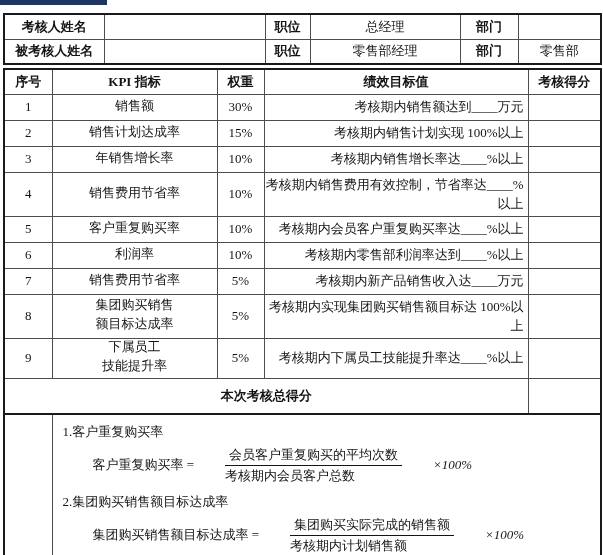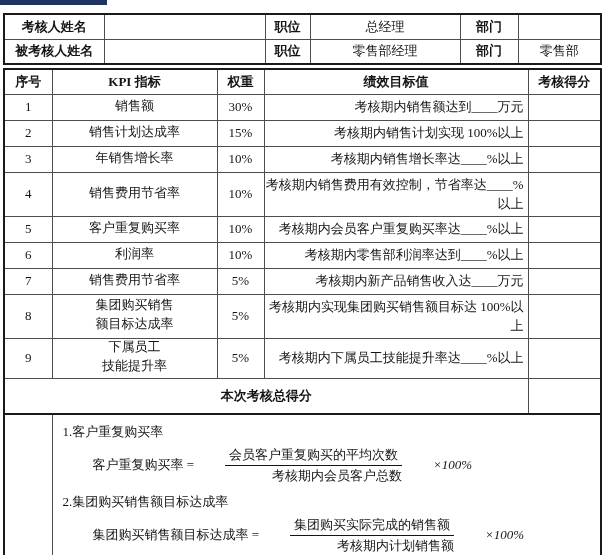--- a/index.html
+++ b/index.html
@@ -46,21 +46,21 @@
   .total-row .total-cell { font-weight:bold; border-bottom:2px solid #1a1a1a; }
   .total-row .score-cell { border-bottom:2px solid #1a1a1a; }
 
   
   .formula-row { height:143px; }
   .formula-row td { vertical-align:top; }
   .formula-cell { text-align:left; padding:5px 4px 0 8px; }
   .f-heading { font-size:13px; margin:3px 0 2px 2px; }
   .f-eq { display:flex; align-items:center; margin:5px 0 9px 32px; font-size:13px; white-space:nowrap;gap:28px; }
   .f-lhs { margin-right:3px; }
-  .fraction { display:inline-flex; flex-direction:column; text-align:right; line-height:1.35; }
+  .fraction { display:inline-flex; flex-direction:column; text-align:left; line-height:1.35; }
   .fraction .num { border-bottom:1px solid #141414; padding:0 4px 1px 4px; }
   .fraction .den { padding-top:1px; }
   .f-mult { margin-left:3px;font-style:italic; }
 </style>
 </head>
 <body>
 
 <div class="page">
   <div class="navy-bar" style="background: rgb(30, 53, 96);"></div>
 

